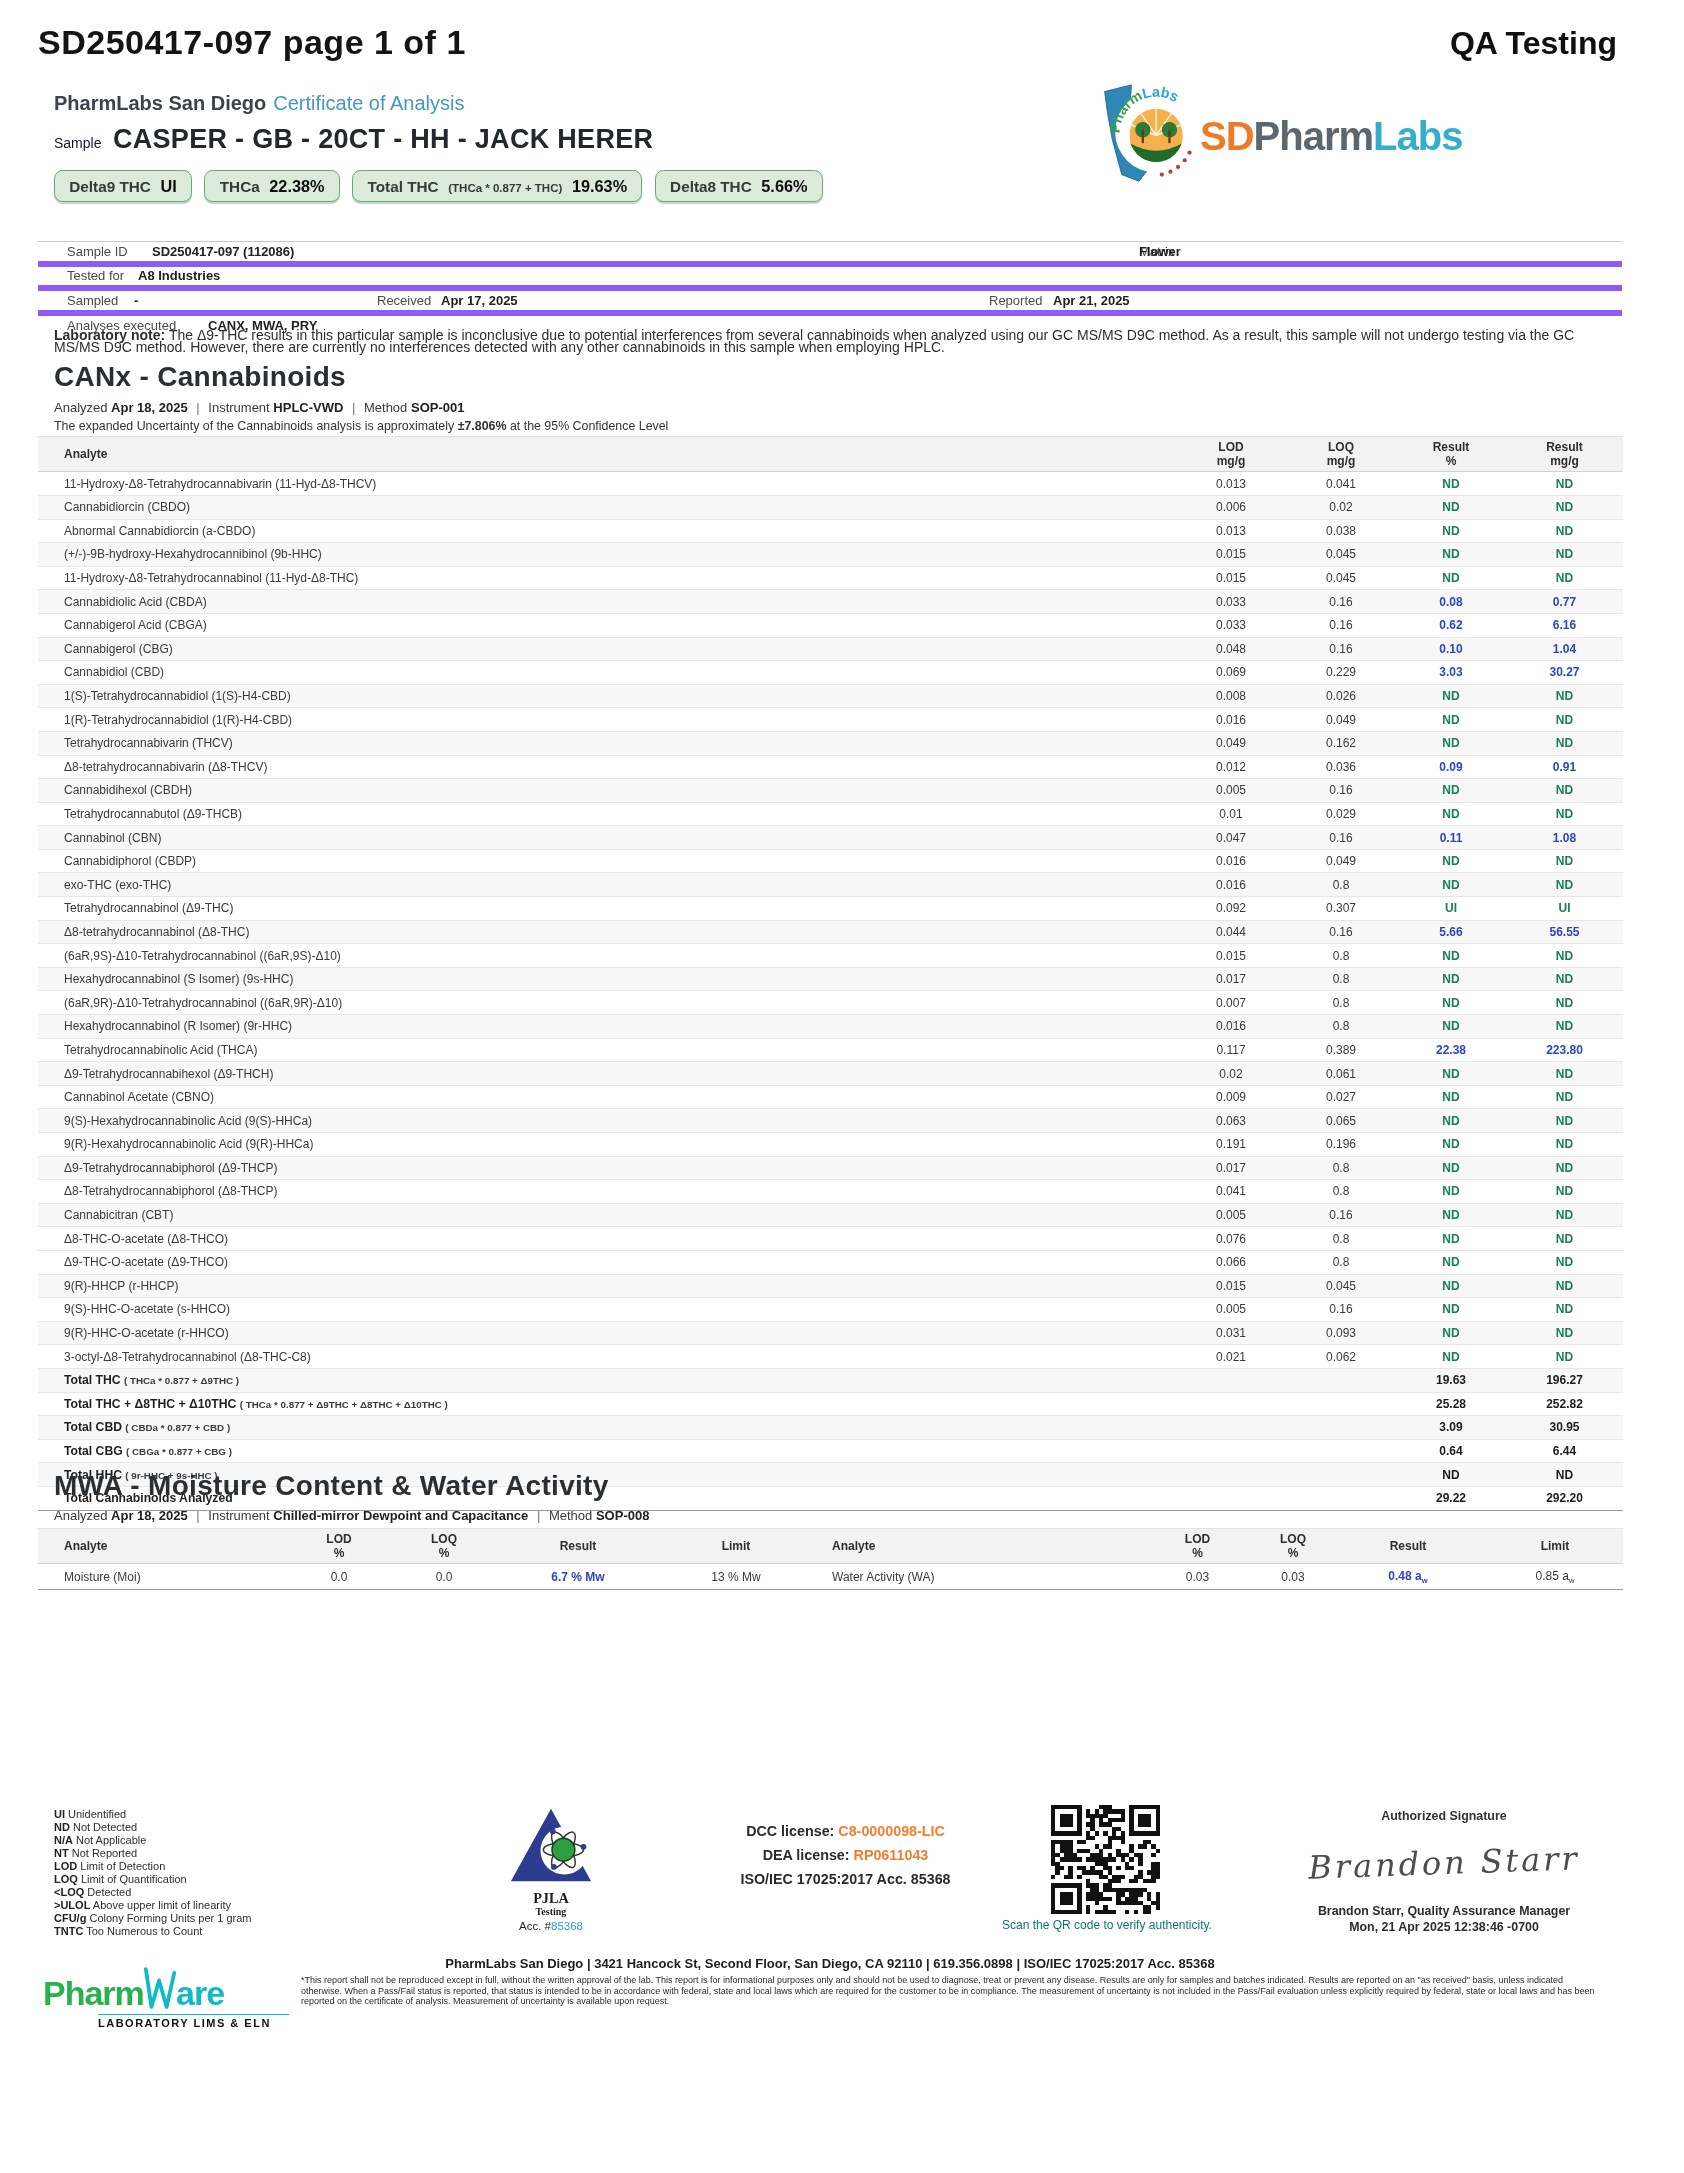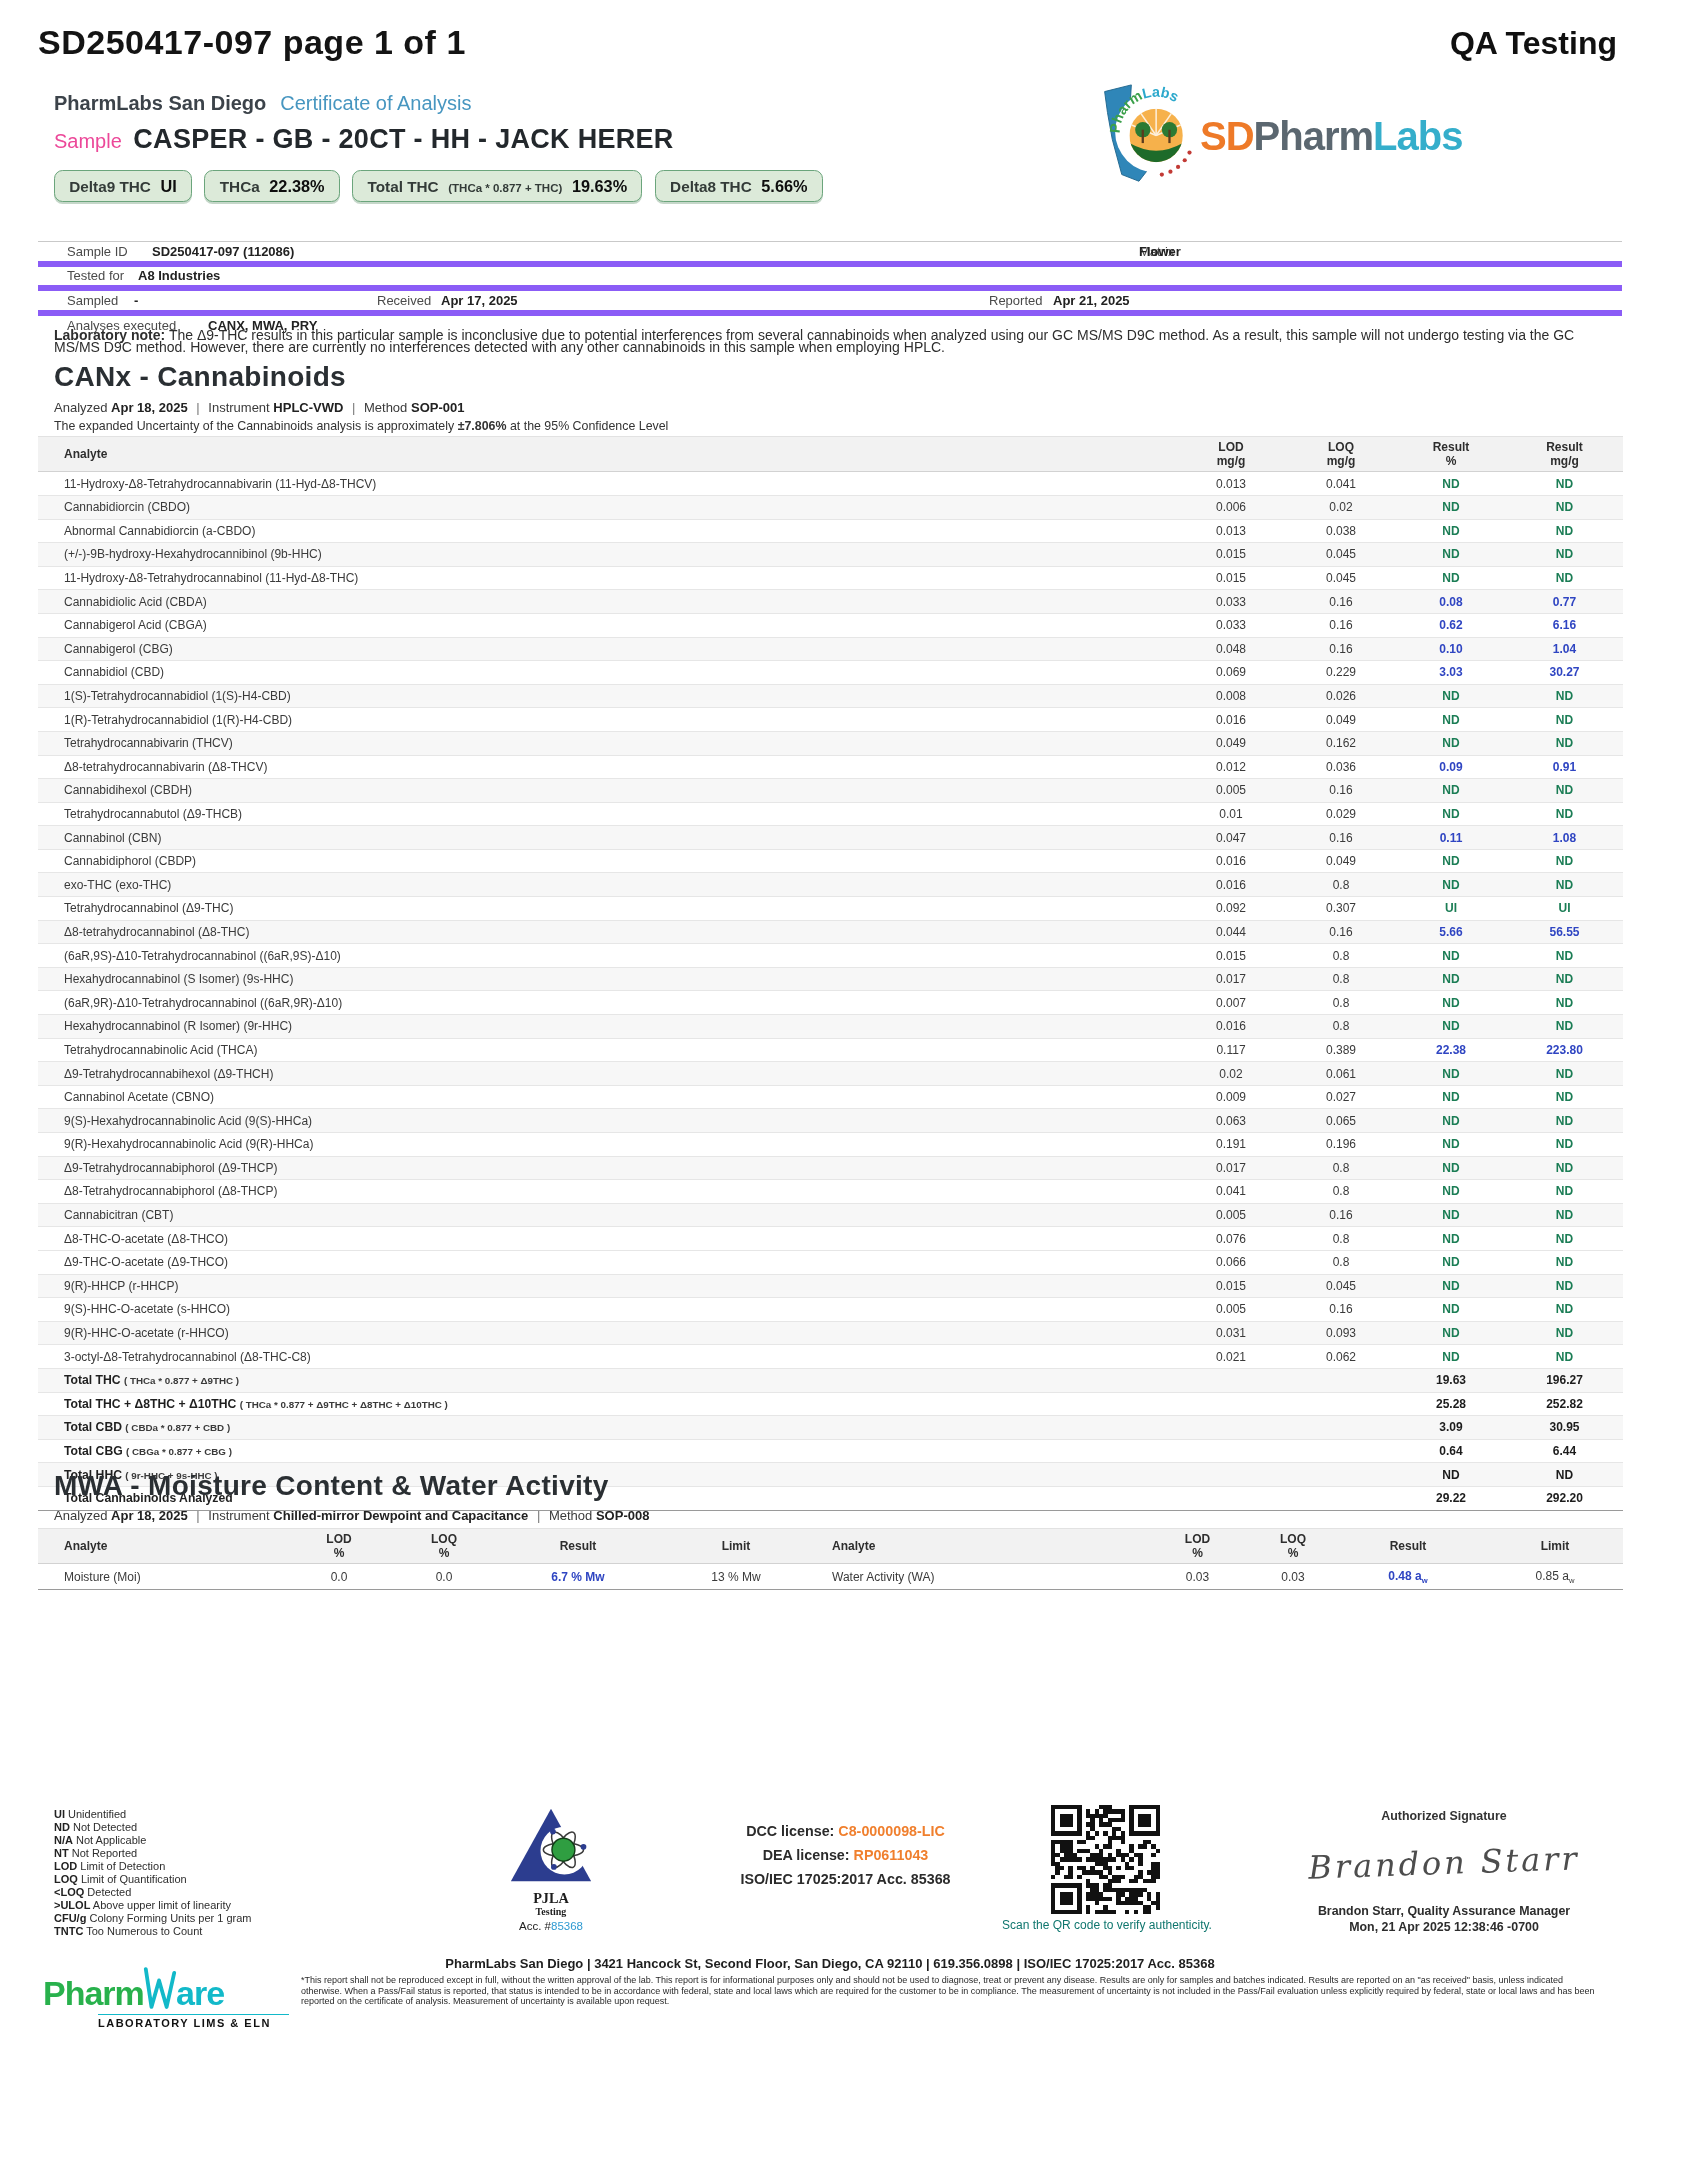--- a/index.html
+++ b/index.html
@@ -4,23 +4,23 @@
 <style>
   html,body{margin:0;padding:0;background:#fff;}
   .page{position:relative;width:1684px;height:2135px;background:#ffffff;
         font-family:"Liberation Sans",sans-serif;color:#333;overflow:hidden;}
   .abs{position:absolute;}
   
   .doc-title{font-size:34px;font-weight:600;color:#141414;letter-spacing:0.5px;}
   .qa-label{font-size:32px;font-weight:600;color:#101010;text-align:right;}
   .lab-line{font-size:20px;}
   .lab-name{font-weight:700;color:#3c434a;}
-  .doc-type{color:#4796c0;font-weight:400;margin-left:14px;}
+  .doc-type{color:#4796c0;font-weight:400;margin-left:7px;}
   .sample-line{display:flex;align-items:baseline;gap:11.5px;}
-  .sample-label{font-size:20px;color:#ec4899;}
+  .sample-label{font-size:14px;color:#0f172a;}
   .sample-name{font-size:27px;font-weight:700;color:#23282c;letter-spacing:0.3px;}
   
   .badges{display:flex;gap:12.4px;}
   .badge{display:flex;align-items:baseline;gap:9.6px;background:#dcead9;border:1.9px solid #6ba57c;
          border-radius:8.6px;padding:5.7px 14.3px;box-shadow:0 1.9px 0 rgba(90,140,100,.35);}
   .badge .bl{font-size:15.3px;font-weight:600;color:#333b38;}
   .badge .bf{font-size:11.5px;font-weight:600;color:#333b38;}
   .badge .bf:empty{display:none;}
   .badge .bv{font-size:16.3px;font-weight:800;color:#0e0e0e;}
   

